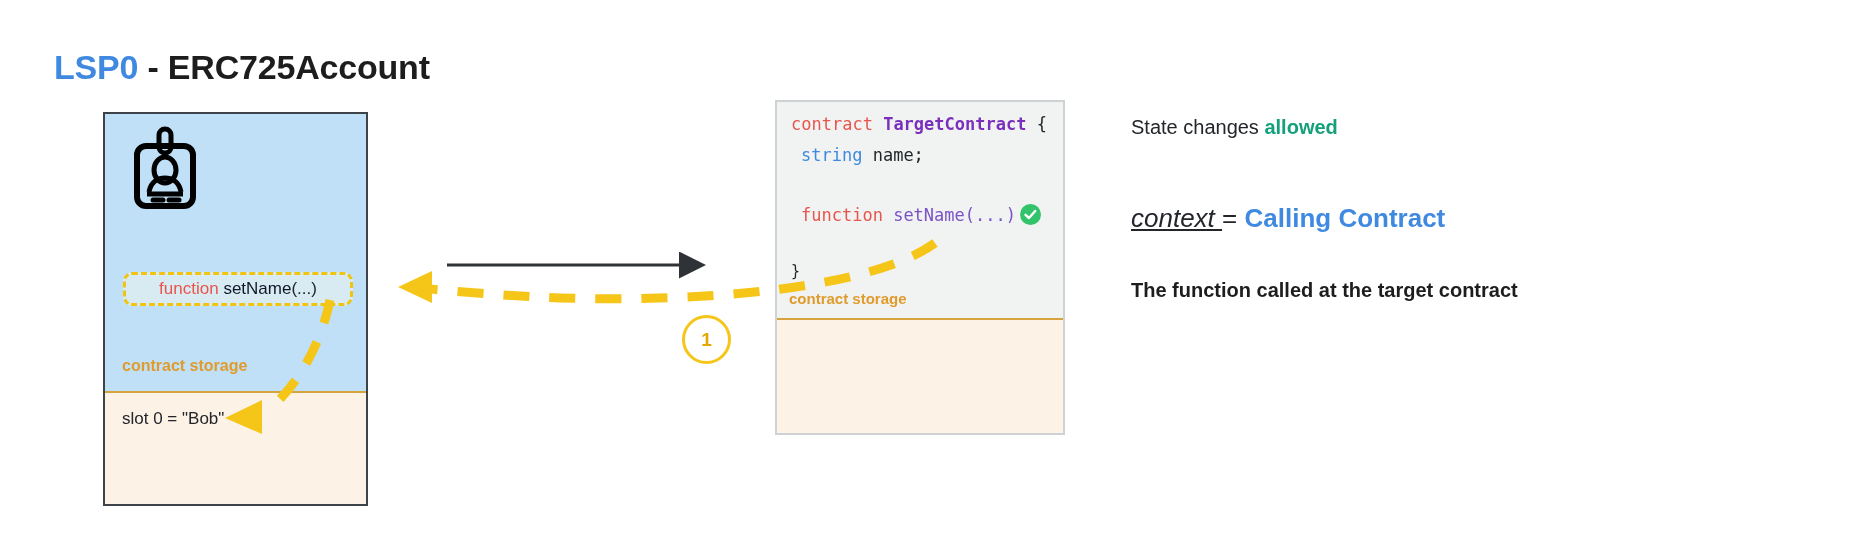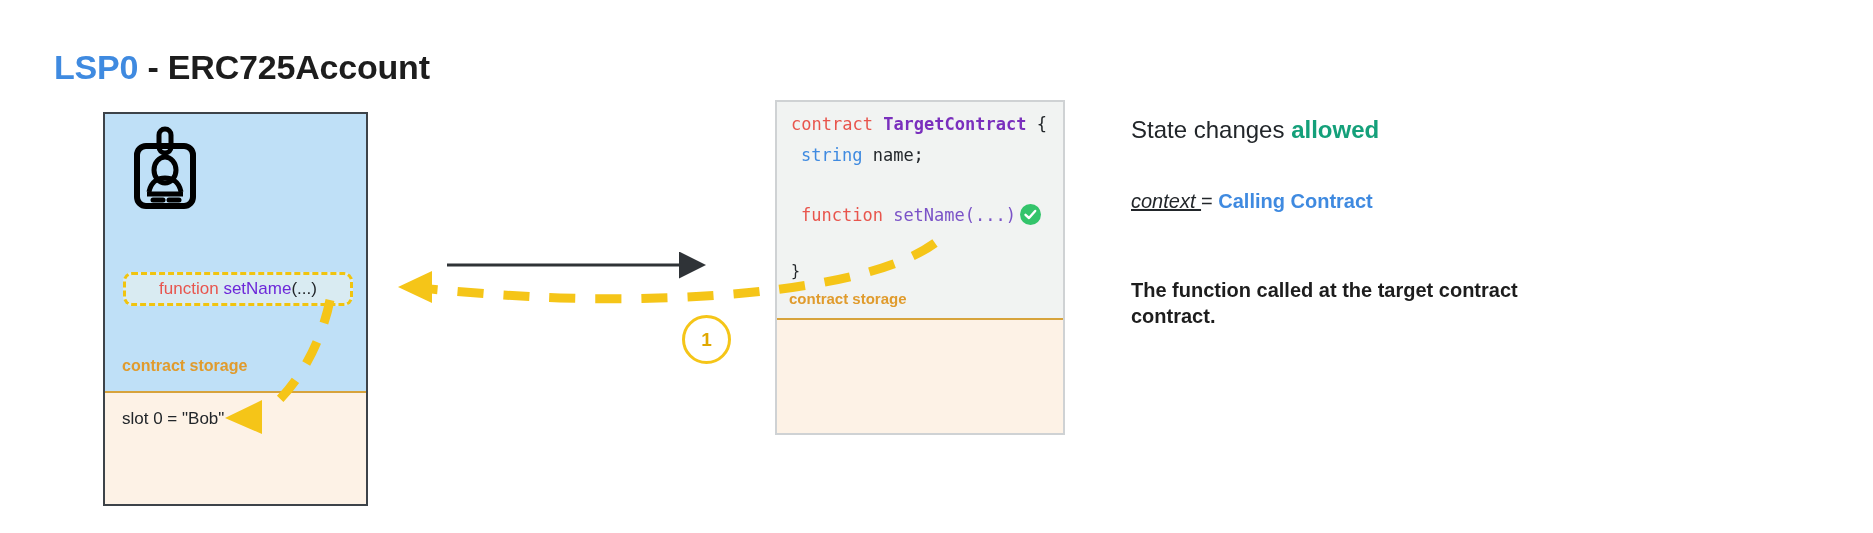--- a/index.html
+++ b/index.html
@@ -3,21 +3,21 @@
 <meta charset="utf-8">
 <style>
   html,body{margin:0;padding:0;}
   body{
     width:1873px;height:533px;
     background:#ffffff;
     font-family:"Liberation Sans", sans-serif;
     overflow:hidden;
     position:relative;
   }
-  .stage{position:absolute;left:0;top:0;width:1873px;height:533px;}
+  .stage{position:absolute;left:0;top:0;width:1873px;height:533px;text-align:right;}
 
   
   .title{
     position:absolute;left:54px;top:48px;
     font-size:34px;font-weight:bold;color:#1d1d1d;
     white-space:nowrap;letter-spacing:-0.2px;
   }
   .title .lsp0{color:#3f8ae0;}
 
   
@@ -35,21 +35,21 @@
   .badge-icon{position:absolute;left:24px;top:12px;width:72px;height:86px;}
   .fn-box{
     position:absolute;left:18px;top:158px;width:230px;height:34px;
     border:3px dashed #f1c40f;border-radius:9px;
     background:rgba(238,244,238,0.55);
     box-sizing:border-box;
     display:flex;align-items:center;justify-content:center;
     font-size:17px;white-space:nowrap;
   }
   .kw-fn{color:#e8554d;}
-  .kw-name{color:#6d28d9;}
+  .kw-name{color:#0f172a;}
   .kw-dark{color:#22262a;}
   .storage-label{
     position:absolute;left:17px;top:243px;
     font-size:16px;font-weight:bold;color:#e09b2d;white-space:nowrap;
   }
   .slot-text{
     position:absolute;left:17px;top:16px;
     font-size:17px;color:#22262a;white-space:nowrap;
   }
 
@@ -93,23 +93,23 @@
 
   .step-badge{
     position:absolute;left:682px;top:315px;width:43px;height:43px;
     border:3px solid #f5c518;border-radius:50%;
     display:flex;align-items:center;justify-content:center;
     color:#e0a800;font-size:19px;font-weight:bold;background:transparent;
   }
 
   
   .rtext{position:absolute;left:1131px;}
-  .line-state{top:116px;font-size:24px;color:#22262a;white-space:nowrap;}
+  .line-state{top:116px;font-size:20px;color:#22262a;white-space:nowrap;}
   .line-state .allowed{color:#14a07a;font-weight:bold;}
-  .line-ctx{top:190px;font-size:20px;color:#22262a;white-space:nowrap;}
+  .line-ctx{top:203px;font-size:26px;color:#22262a;white-space:nowrap;}
   .line-ctx .ctx{font-style:italic;text-decoration:underline;}
   .line-ctx .calling{color:#3f8ae0;font-weight:bold;}
   .para{top:278px;font-size:20px;font-weight:bold;color:#1d1d1d;line-height:1.28;}
   .para div{white-space:nowrap;}
 </style>
 </head>
 <body>
 
 <div class="stage">
 
@@ -183,16 +183,15 @@
   <div class="rtext line-state">
     <span>State changes </span><span class="allowed">allowed</span>
   </div>
 
   <div class="rtext line-ctx">
     <span class="ctx">context </span><span>= </span><span class="calling">Calling Contract</span>
   </div>
 
   <div class="rtext para">
     <div>The function called at the target contract</div>
-    <div>contract.</div>
   </div>
 
 </div>
 
 </body></html>

